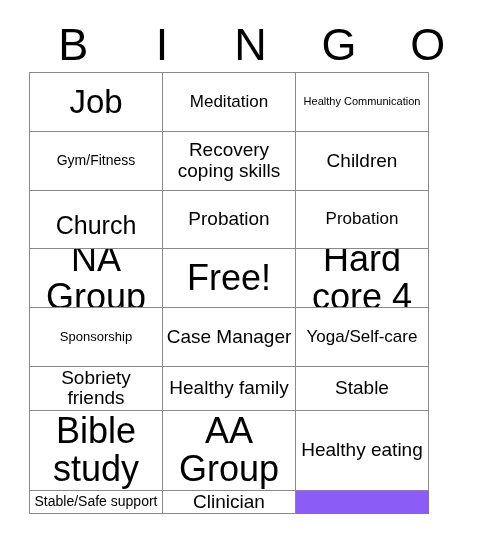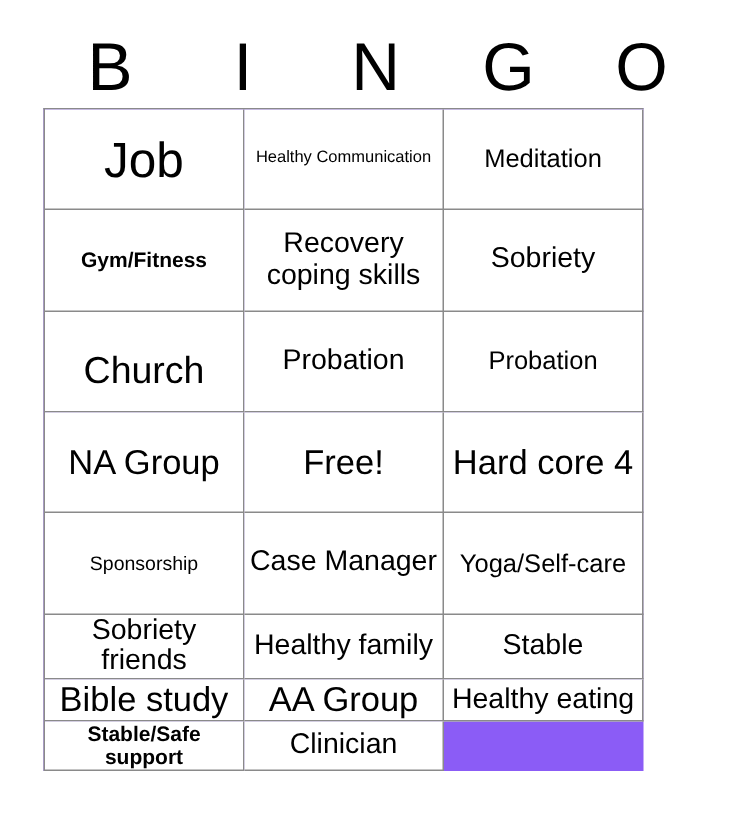--- a/index.html
+++ b/index.html
@@ -77,59 +77,59 @@
     display: block;
     width: 100%;
     line-height: 1.07;
     color: #000000;
     font-family: "Liberation Sans", sans-serif;
     word-wrap: break-word;
   }
 
   
   .fs-xxl .bingo-cell-text { font-size: 33px; }
-  .fs-xl  .bingo-cell-text { font-size: 23px; text-align: center; }
+  .fs-xl  .bingo-cell-text { font-size: 36px; text-align: center; }
   .fs-lg  .bingo-cell-text { font-size: 25px; margin-top: 12px; }
   .fs-md  .bingo-cell-text { font-size: 19px; }
   .fs-sm  .bingo-cell-text { font-size: 17px; }
-  .fs-xs  .bingo-cell-text { font-size: 14px; font-weight: bold; }
+  .fs-xs  .bingo-cell-text { font-size: 14px; }
   .fs-xxs .bingo-cell-text { font-size: 13px; }
   .fs-tiny .bingo-cell-text { font-size: 11px; }
 </style>
 </head>
 <body>
 
 <div id="card-root">
 
   <div class="bingo-header">
     <div class="bingo-header-letter">B</div>
     <div class="bingo-header-letter">I</div>
     <div class="bingo-header-letter">N</div>
     <div class="bingo-header-letter">G</div>
     <div class="bingo-header-letter">O</div>
   </div>
 
   <div class="bingo-grid" id="bingo-grid">
       <div class="bingo-cell fs-xxl">
         <span class="bingo-cell-text">Job</span>
       </div>
+      <div class="bingo-cell fs-sm">
+        <span class="bingo-cell-text">Meditation</span>
+      </div>
       <div class="bingo-cell fs-tiny">
         <span class="bingo-cell-text">Healthy Communication</span>
-      </div>
-      <div class="bingo-cell fs-sm">
-        <span class="bingo-cell-text">Meditation</span>
       </div>
       <div class="bingo-cell fs-xs">
         <span class="bingo-cell-text">Gym/Fitness</span>
       </div>
       <div class="bingo-cell fs-md">
         <span class="bingo-cell-text">Recovery coping skills</span>
       </div>
       <div class="bingo-cell fs-md">
-        <span class="bingo-cell-text">Sobriety</span>
+        <span class="bingo-cell-text">Children</span>
       </div>
       <div class="bingo-cell fs-lg">
         <span class="bingo-cell-text">Church</span>
       </div>
       <div class="bingo-cell fs-md">
         <span class="bingo-cell-text">Probation</span>
       </div>
       <div class="bingo-cell fs-sm">
         <span class="bingo-cell-text">Probation</span>
       </div>

